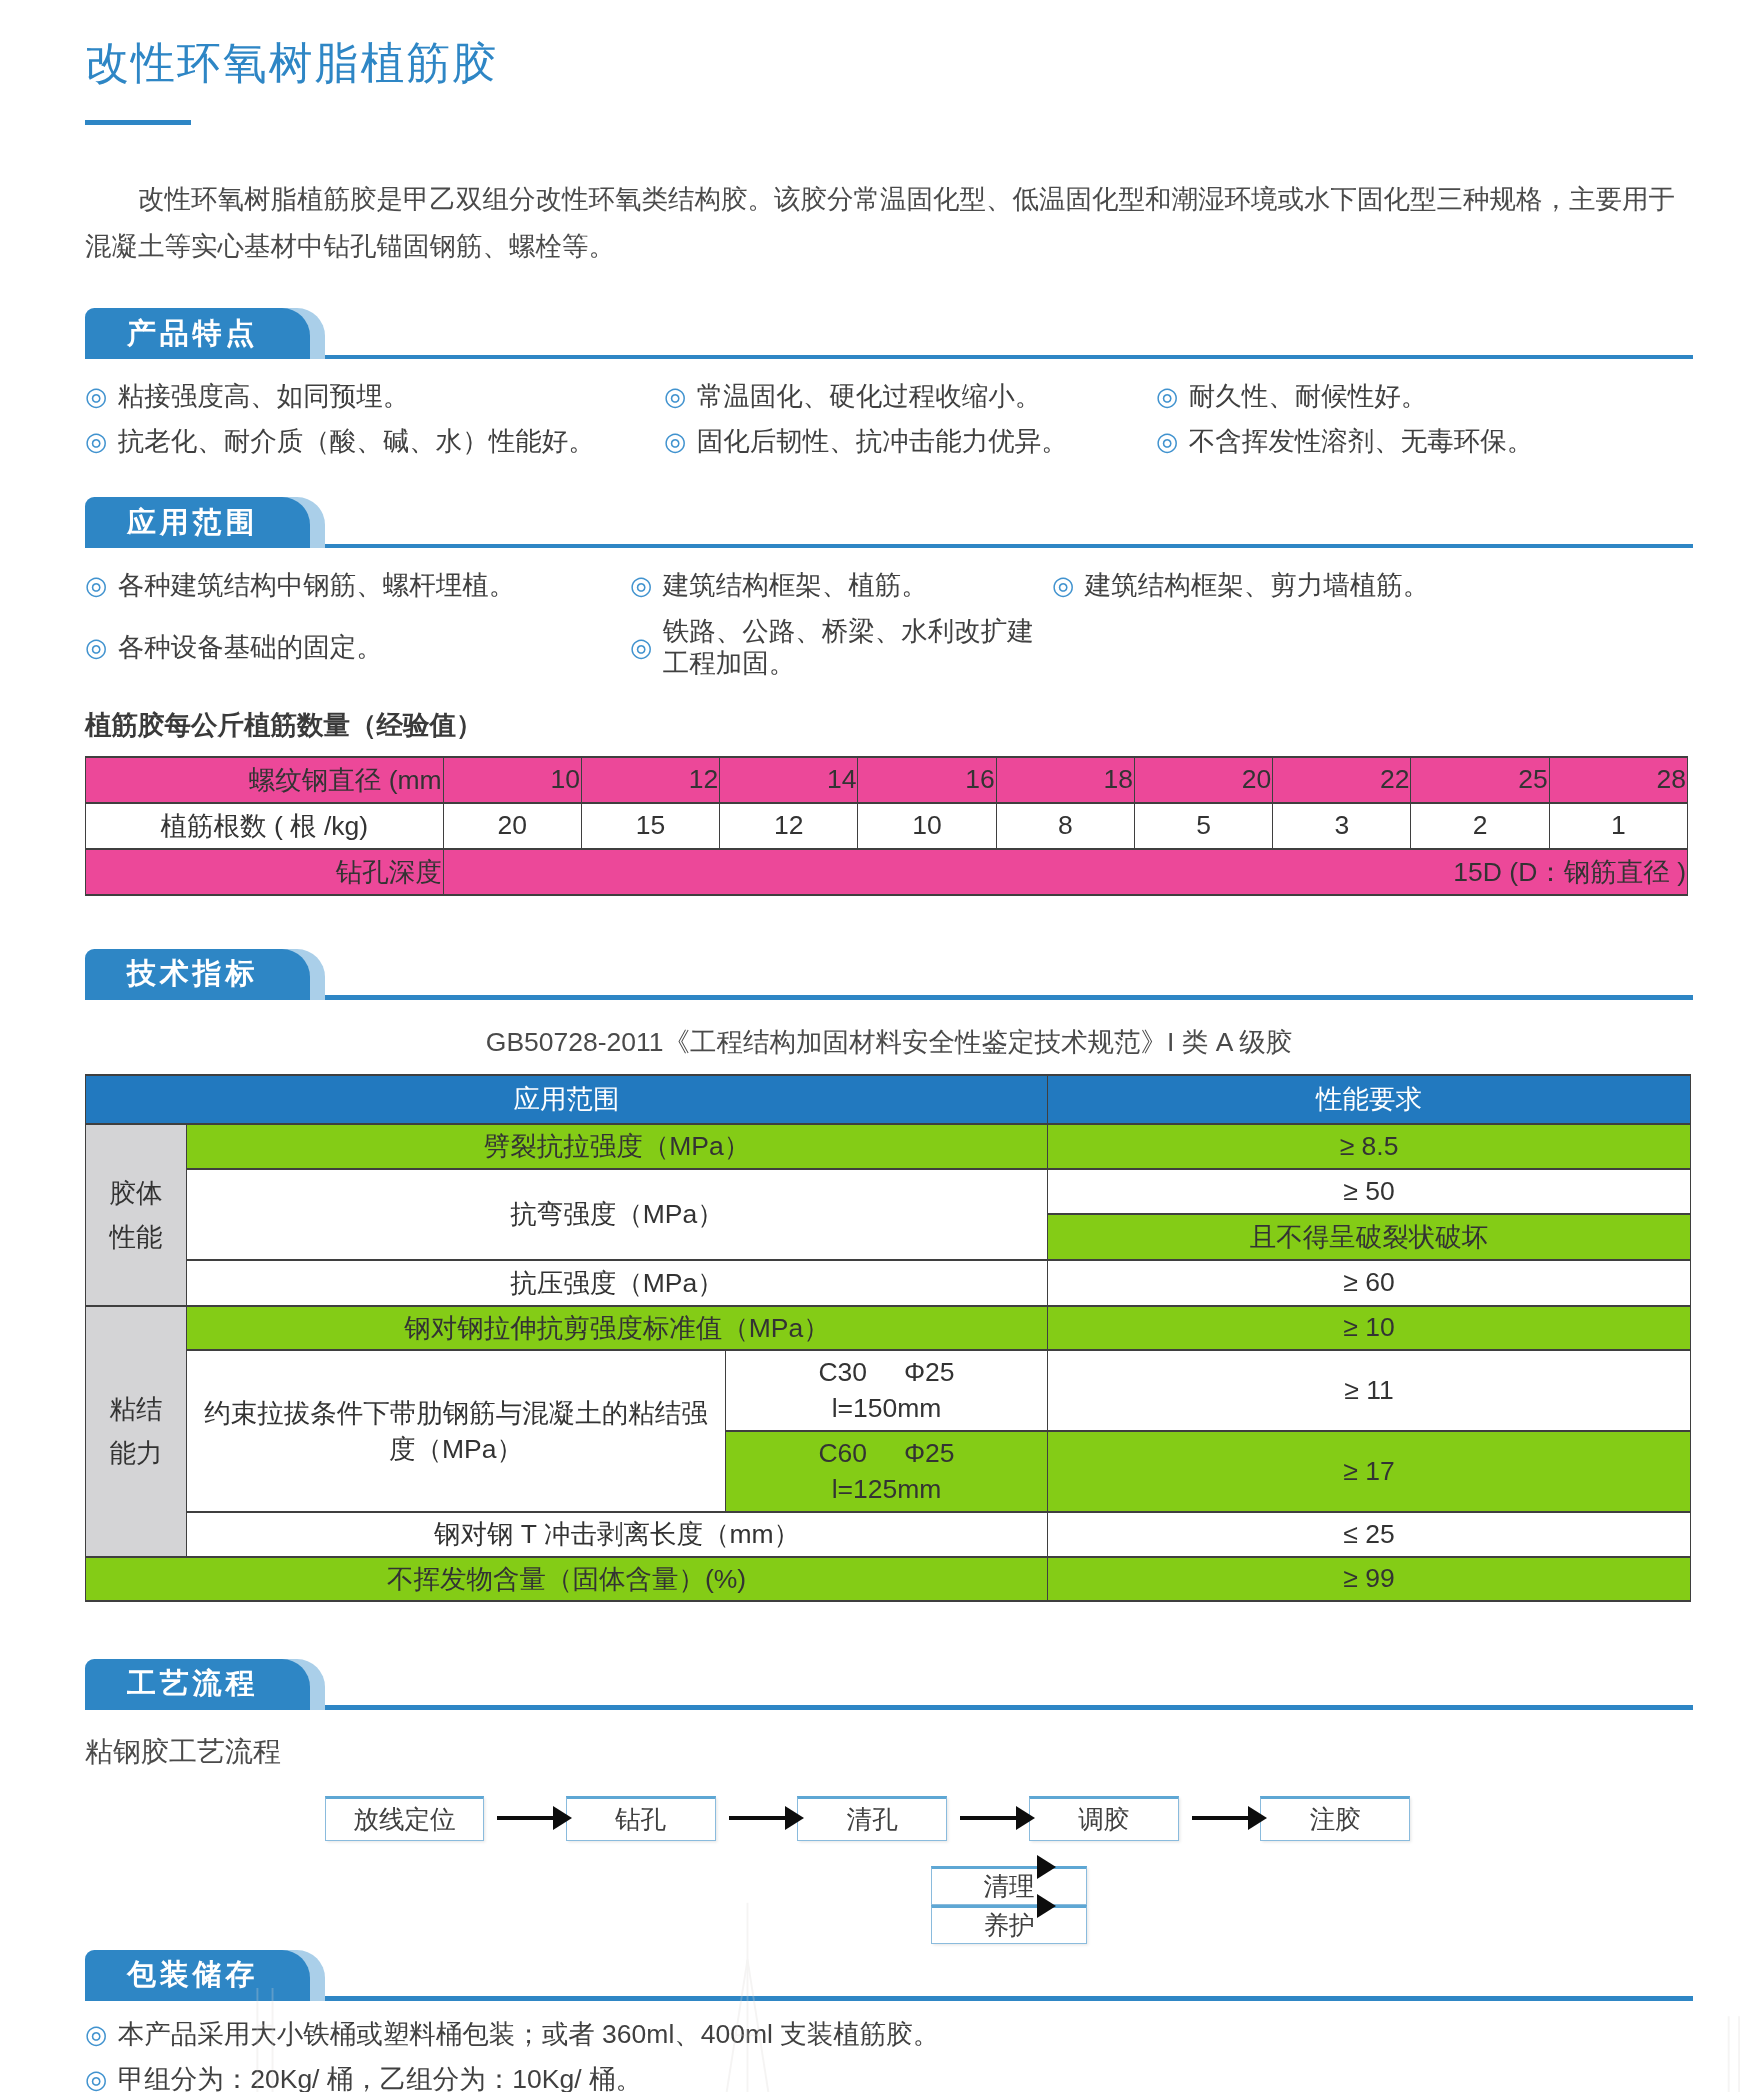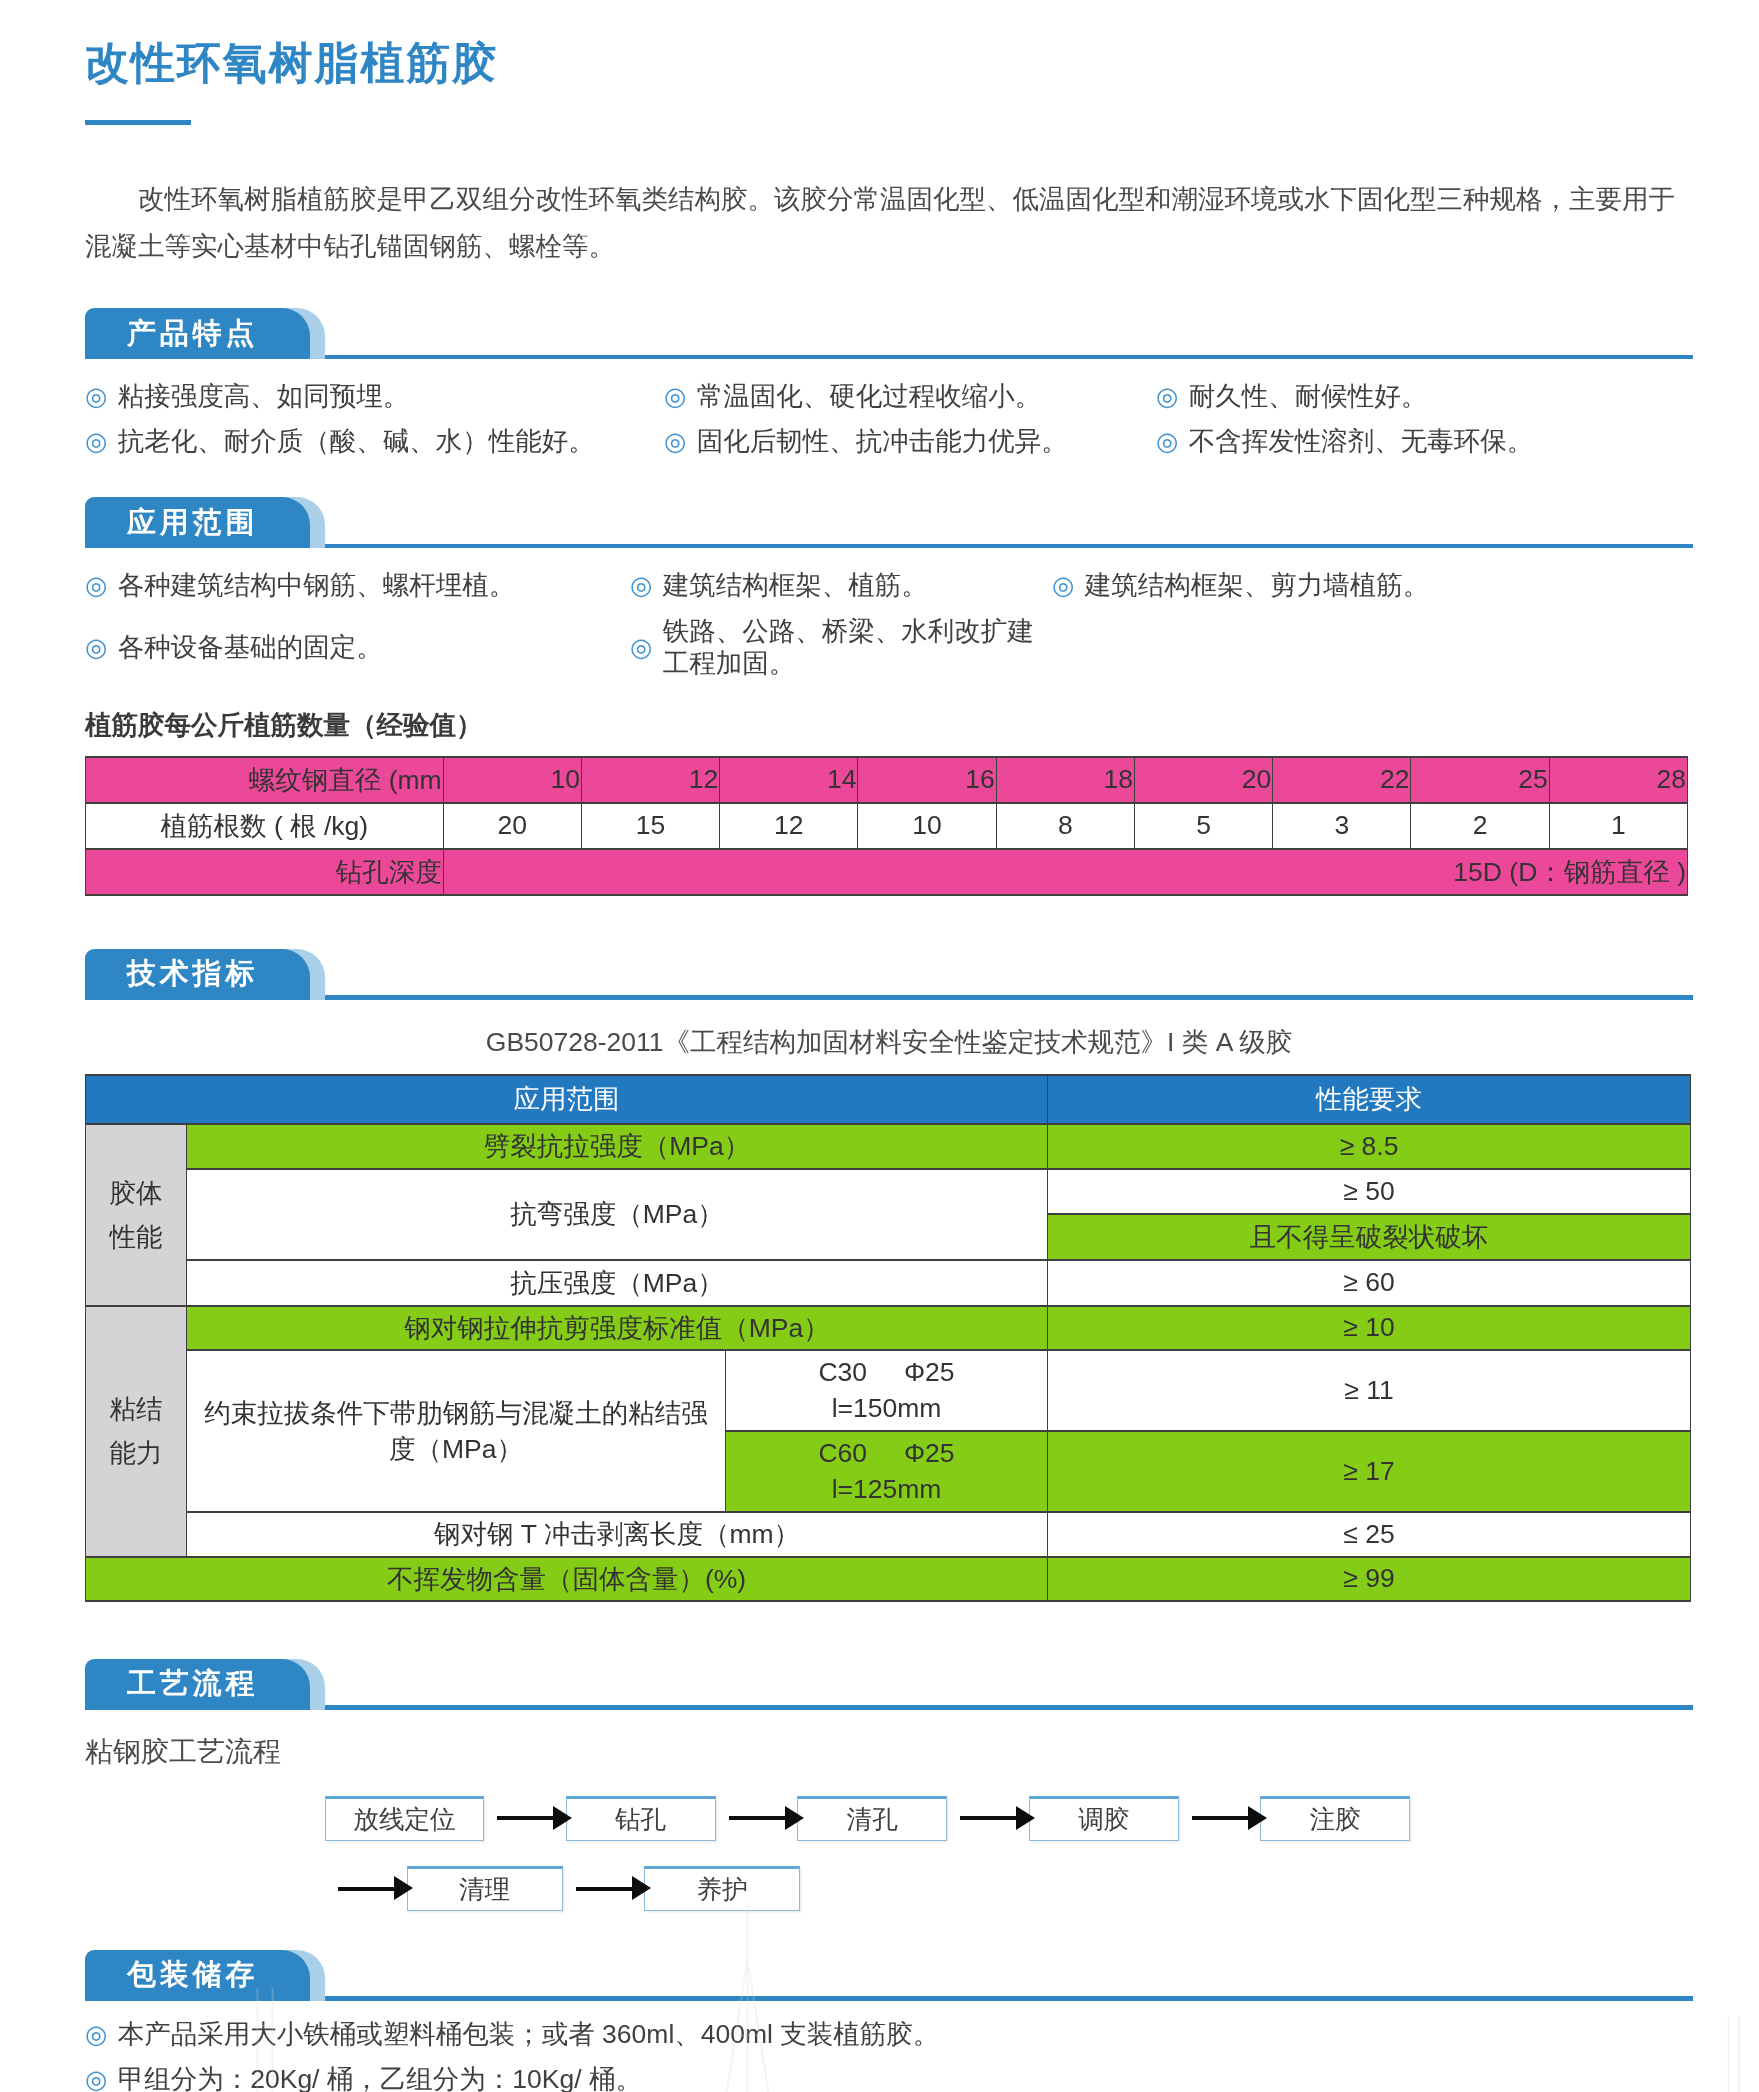--- a/index.html
+++ b/index.html
@@ -4,21 +4,21 @@
 <style>
   html,body{margin:0;padding:0;}
   body{
     width:1759px;height:2092px;position:relative;overflow:hidden;
     background:#ffffff;color:#404040;
     font-family:"Liberation Sans","DejaVu Sans",sans-serif;
   }
   .content{padding:0 66px 0 85px;}
 
   
-  .page-title{font-size:44px;font-weight:bold;color:#2e86c5;margin:34px 0 0 0;letter-spacing:1.9px;}
+  .page-title{font-size:44px;font-weight:normal;color:#2e86c5;margin:34px 0 0 0;letter-spacing:1.9px;}
   .title-underline{width:106px;height:5.7px;background:#2e86c5;margin-top:26.5px;}
 
   
   .intro{font-size:26.5px;line-height:47px;color:#4a4a4a;text-indent:2em;margin:51px 0 0 0;}
 
   
   .banner{position:relative;height:51px;}
   .banner-line{position:absolute;left:0;right:0;bottom:0;height:4.7px;background:#2e86c5;}
   .banner-echo{position:absolute;left:0;top:0;width:240px;height:51px;background:#aacfe9;border-radius:9.5px 28px 0 0;}
   .banner-tab{position:absolute;left:0;top:0;width:225px;height:51px;background:#2e86c5;
@@ -48,21 +48,21 @@
   table.tech th{background:#2279bf;color:#ffffff;font-weight:normal;height:47px;}
   .h45{height:43px;} .h46{height:44px;} .h84{height:79px;} .h44{height:42px;}
   .cell-gray{background:#84cc16;}
   .group-cell{background:#d4d4d6;word-break:break-all;line-height:44px;padding:0 15px !important;}
   .spec-line{display:block;line-height:36px;}
 
   
   .flow-sub{font-size:28px;color:#4a4a4a;margin-top:23px;}
   .flow-row{display:flex;align-items:center;margin-left:240px;height:46px;}
   .flow-row.r1{margin-top:24.6px;}
-  .flow-row.r2{margin-top:24.6px;}
+  .flow-row.r2{margin-top:24.6px;flex-direction:column;}
   .flow-box{box-sizing:border-box;height:45px;background:#fff;
     border:1.9px solid #8abbdd;border-top:3.8px solid #5ea7d4;
     display:flex;align-items:center;justify-content:center;
     font-size:25.6px;color:#404040;box-shadow:1.9px 1.9px 2.8px rgba(0,0,0,0.10);}
   .w1{width:159px;} .w2{width:150px;} .w3{width:156px;}
   .arrow{position:relative;width:57px;height:3.8px;background:#0d0d0d;margin:0 11.4px 0 13.2px;}
   .arrow::after{content:"";position:absolute;right:-18px;top:-10.4px;width:0;height:0;
     border-left:19px solid #0d0d0d;border-top:12.3px solid transparent;border-bottom:12.3px solid transparent;}
 
   

